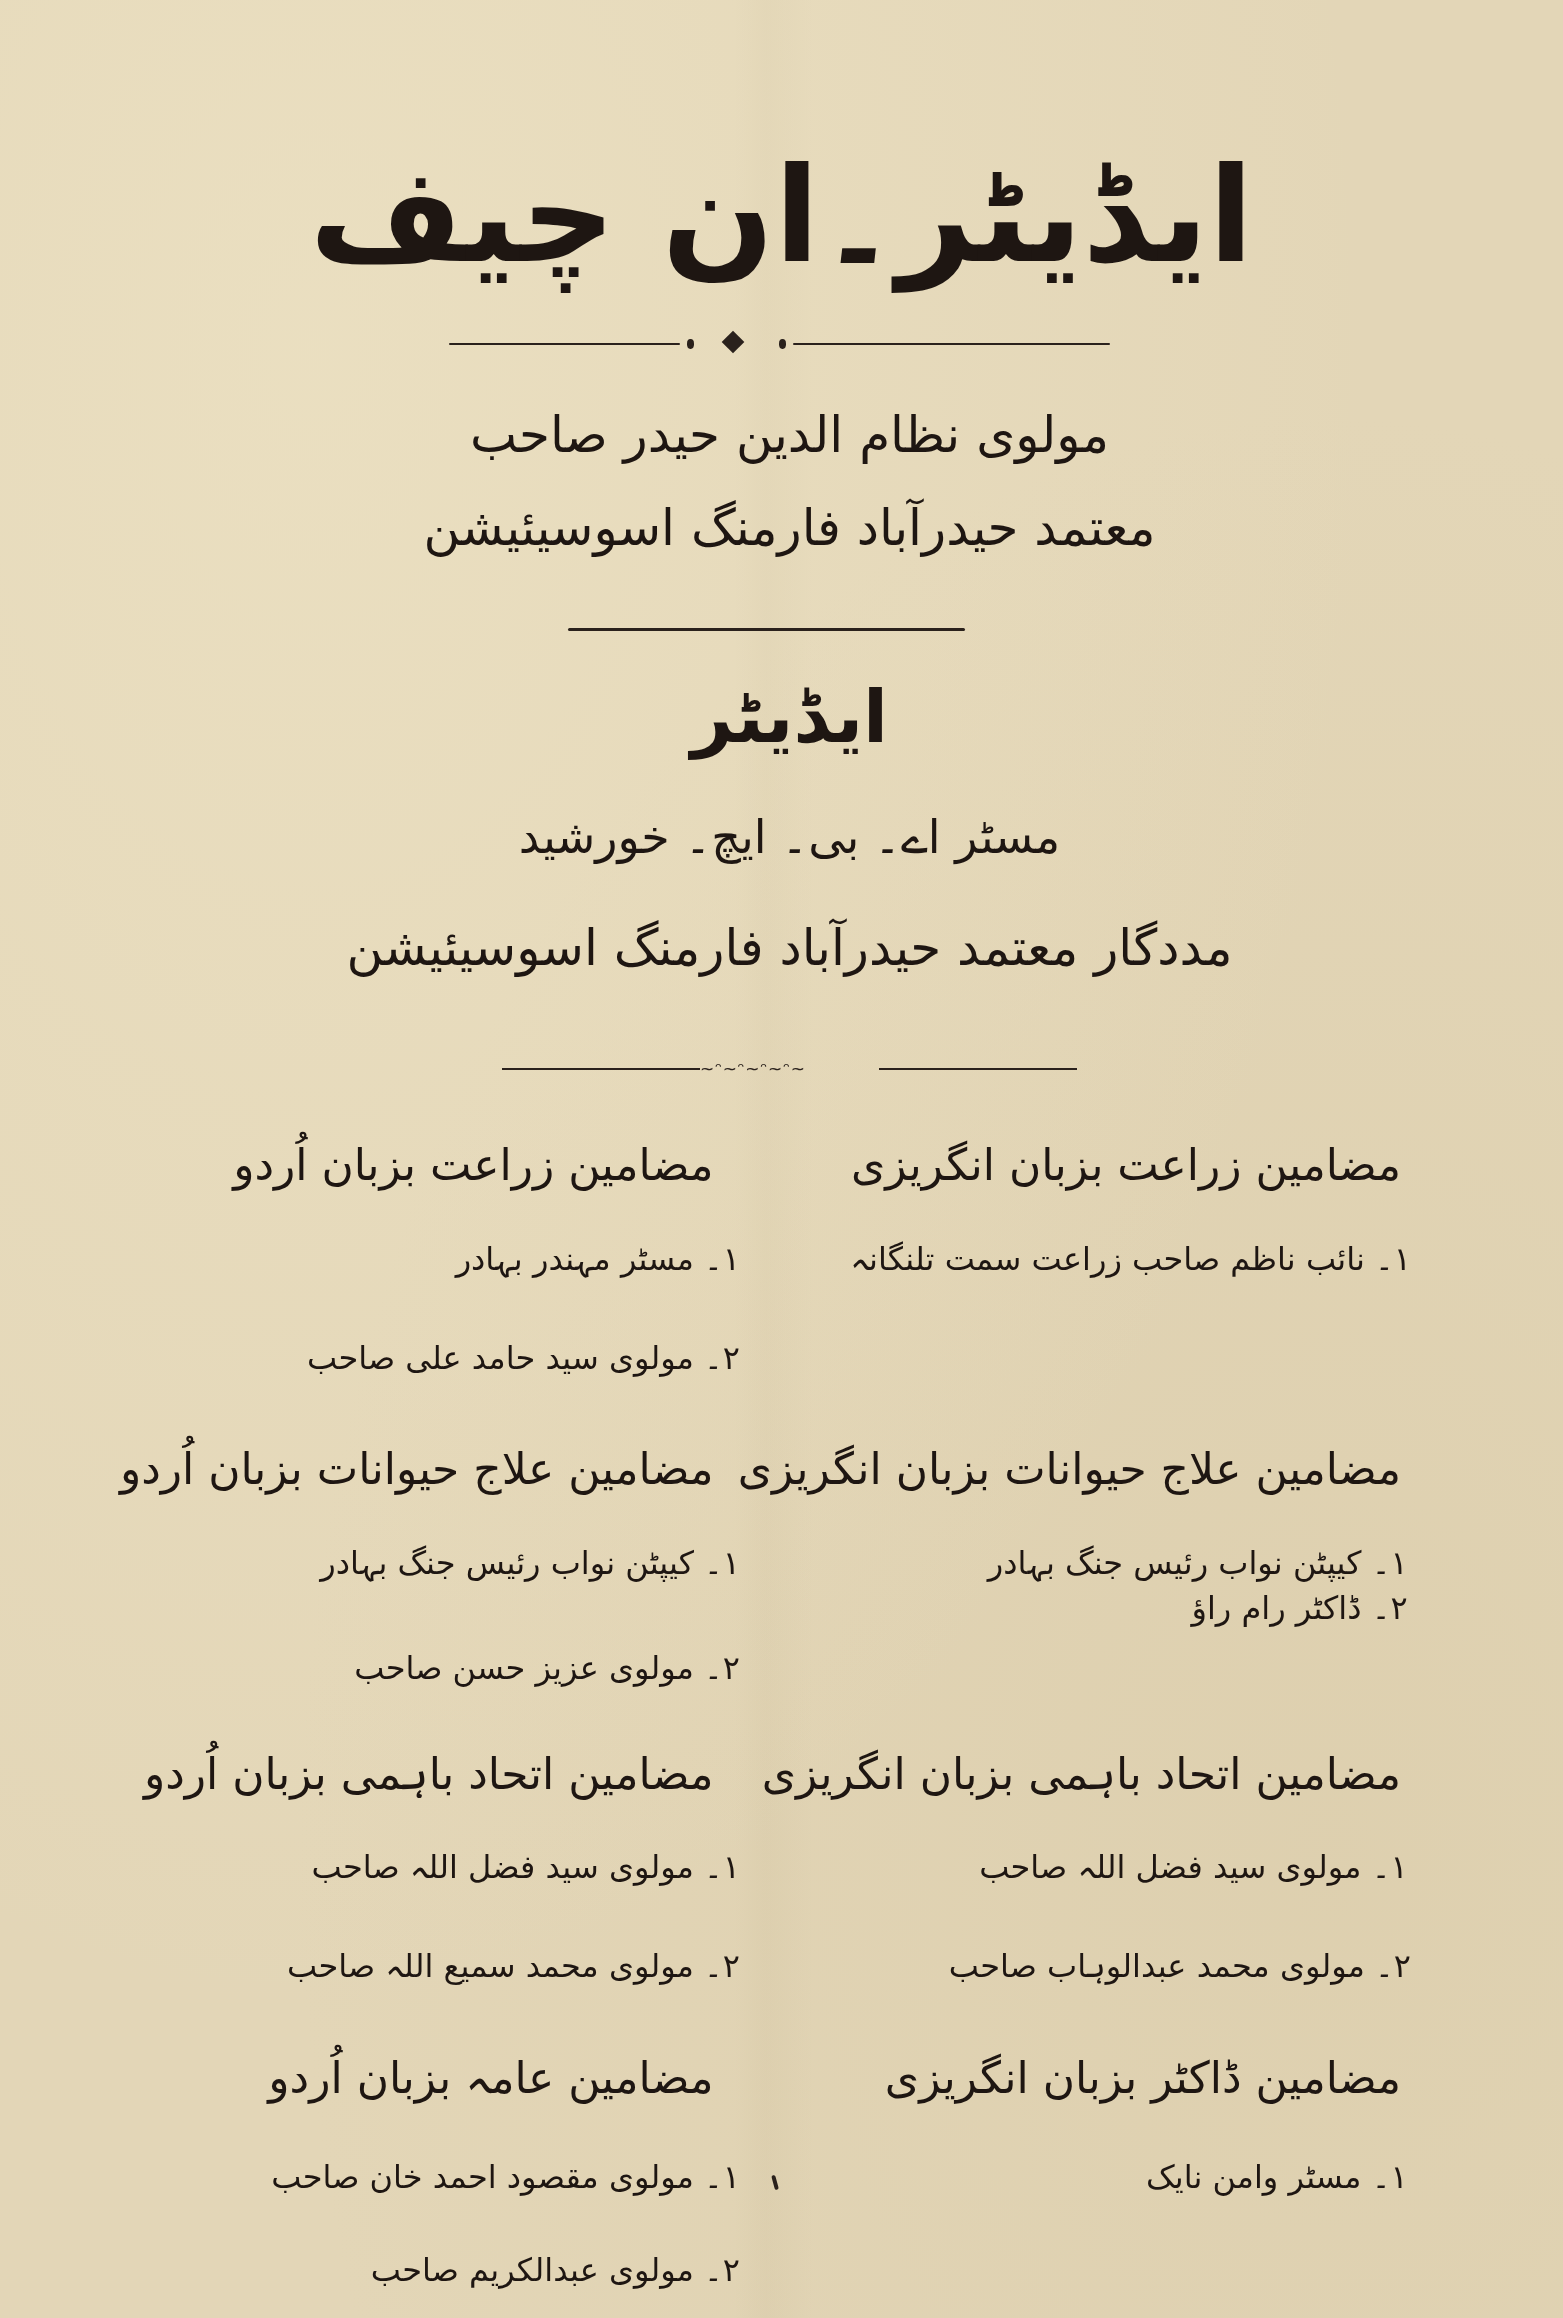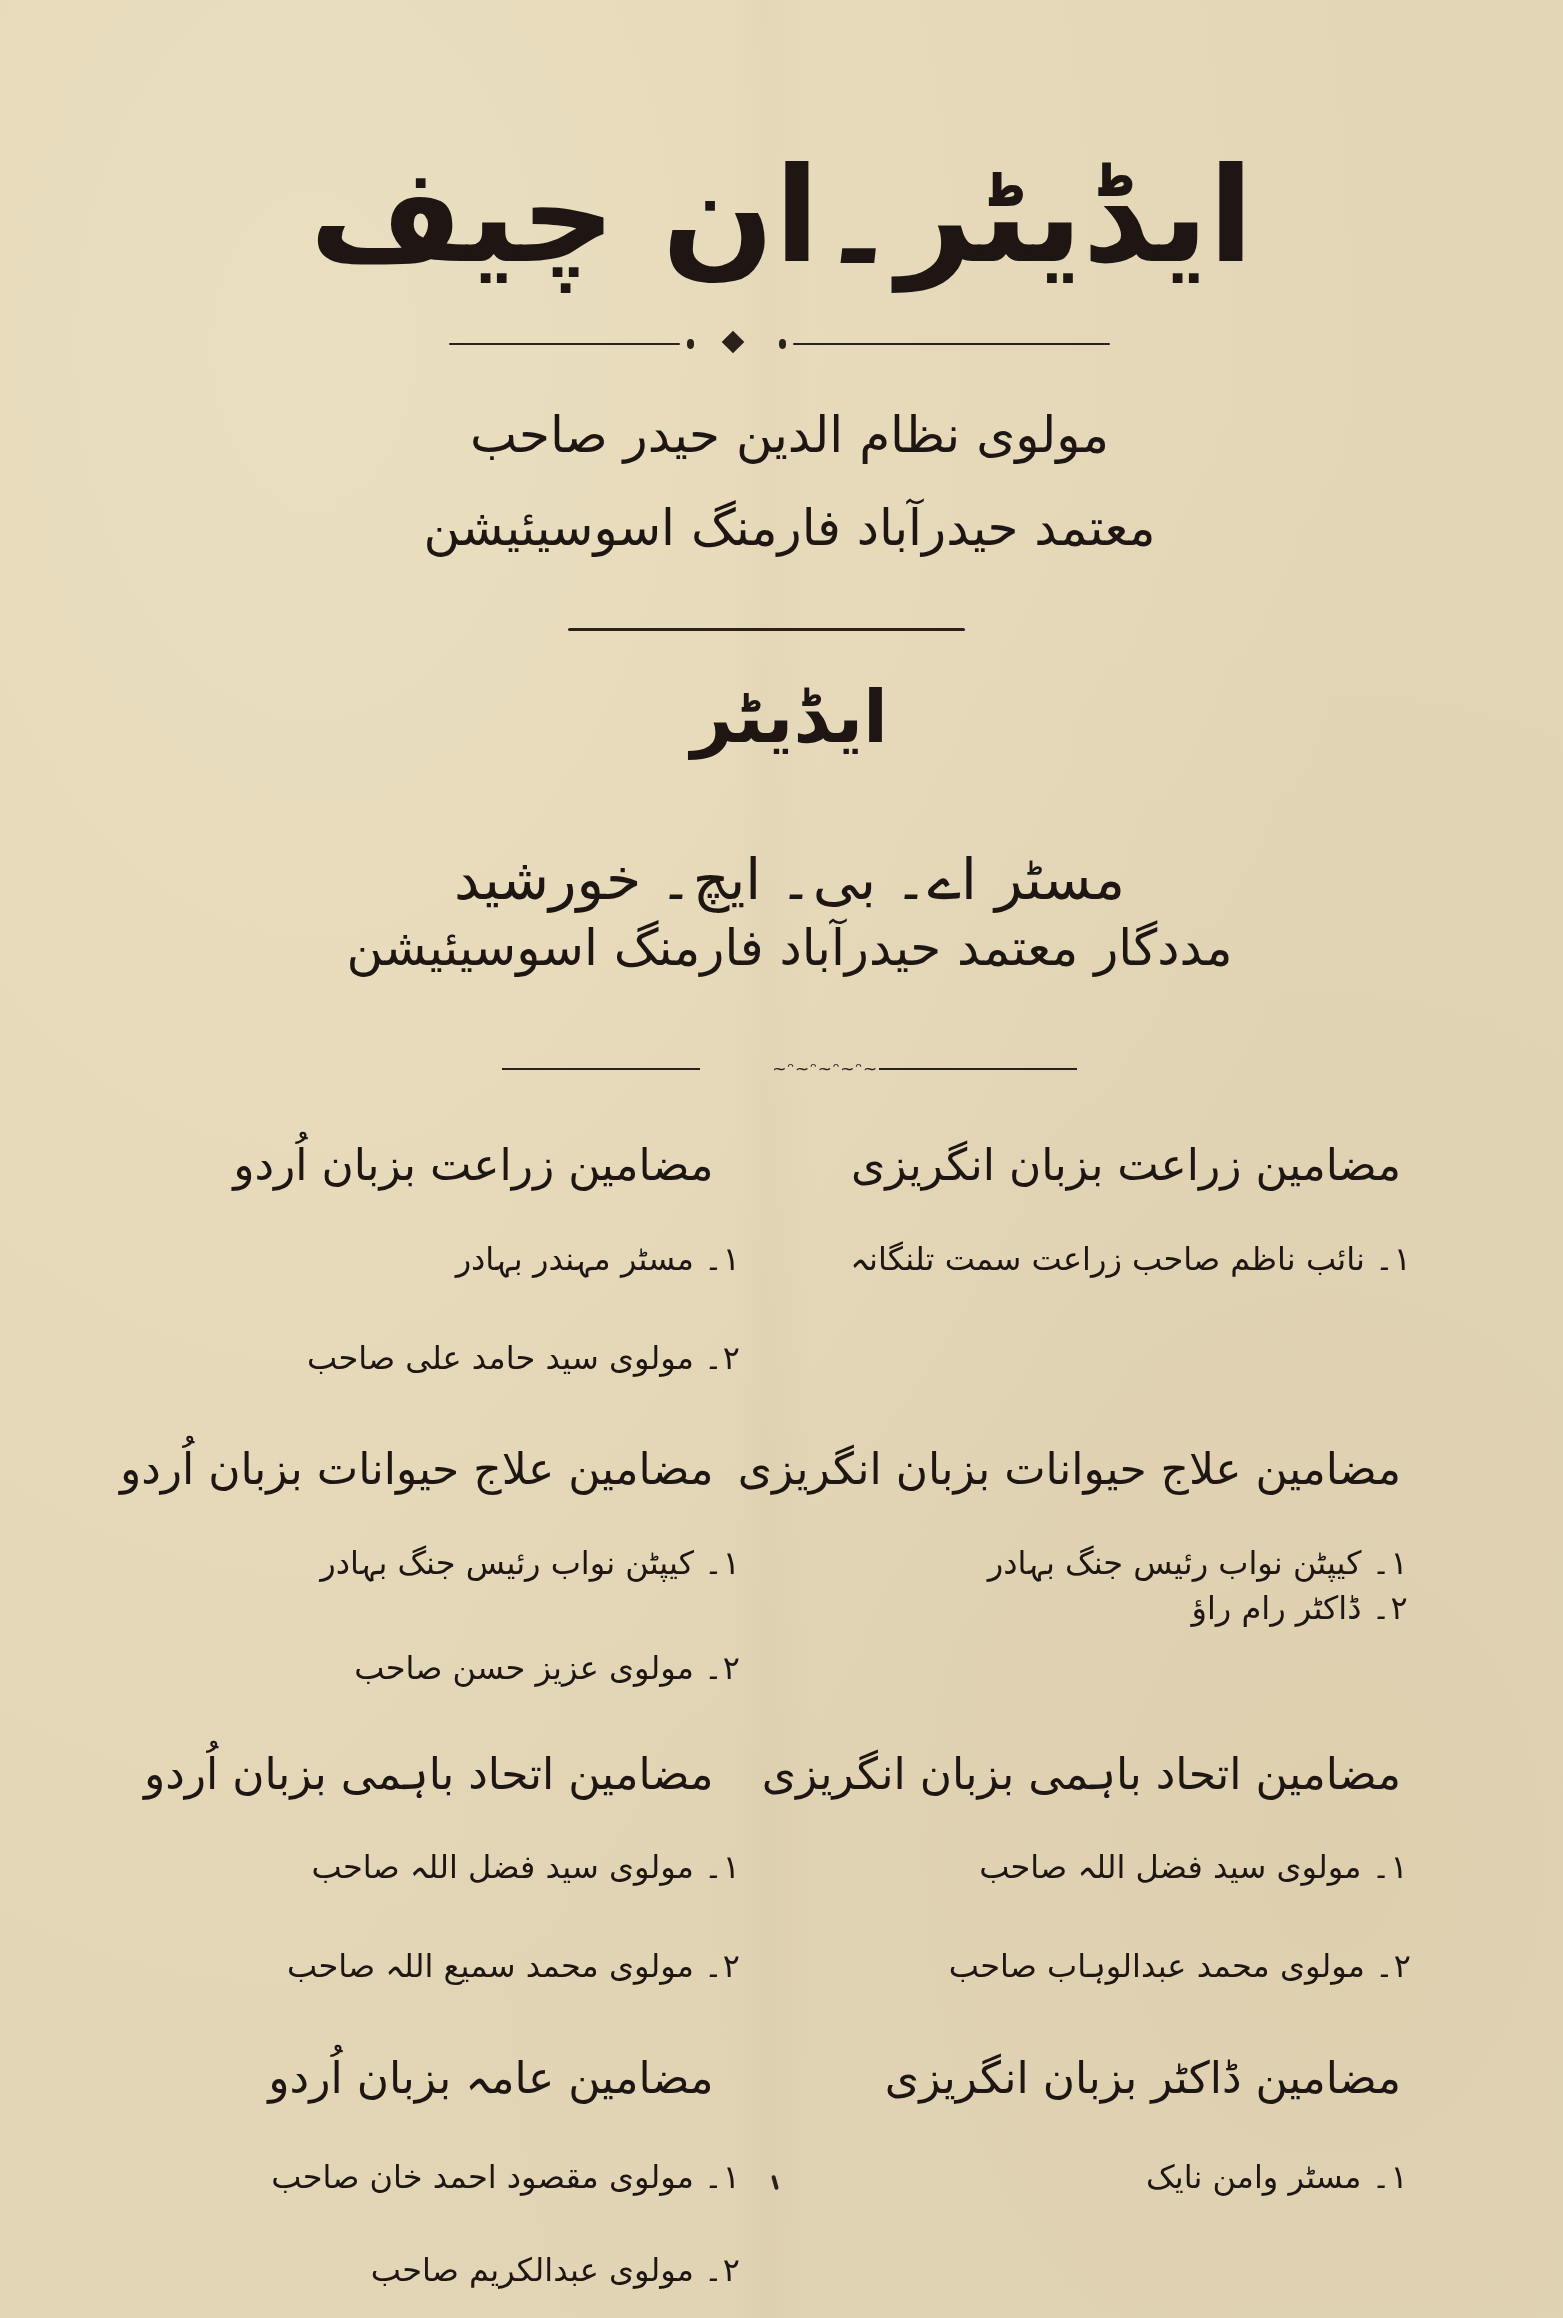--- a/index.html
+++ b/index.html
@@ -97,22 +97,22 @@
       height: 3.3px;
       background: #2a211c;
       border-radius: 2px;
     }
     .editor-heading {
       top: 674px;
       font-size: 73px;
       font-weight: bold;
     }
     .editor-name {
-      top: 846px;
-      font-size: 57px;
+      top: 810px;
+      font-size: 46px;
     }
     .editor-role {
       top: 919px;
       font-size: 50px;
     }
     .ornament-divider {
       position: absolute;
       left: 502px;
       width: 575px;
       top: 1061px;
@@ -125,21 +125,21 @@
       background: #2a211c;
     }
     .ornament-divider .line.l { left: 0; width: 198px; }
     .ornament-divider .line.r { left: 377px; width: 198px; }
     .ornament-divider .flourish {
       position: absolute;
       left: 198px;
       width: 178px;
       top: 0;
       height: 16px;
-      text-align: right;
+      text-align: left;
       font-size: 17px;
       line-height: 16px;
       letter-spacing: 0.7px;
       color: #2a211c;
     }
 
     
     .col {
       position: absolute;
       top: 0;

